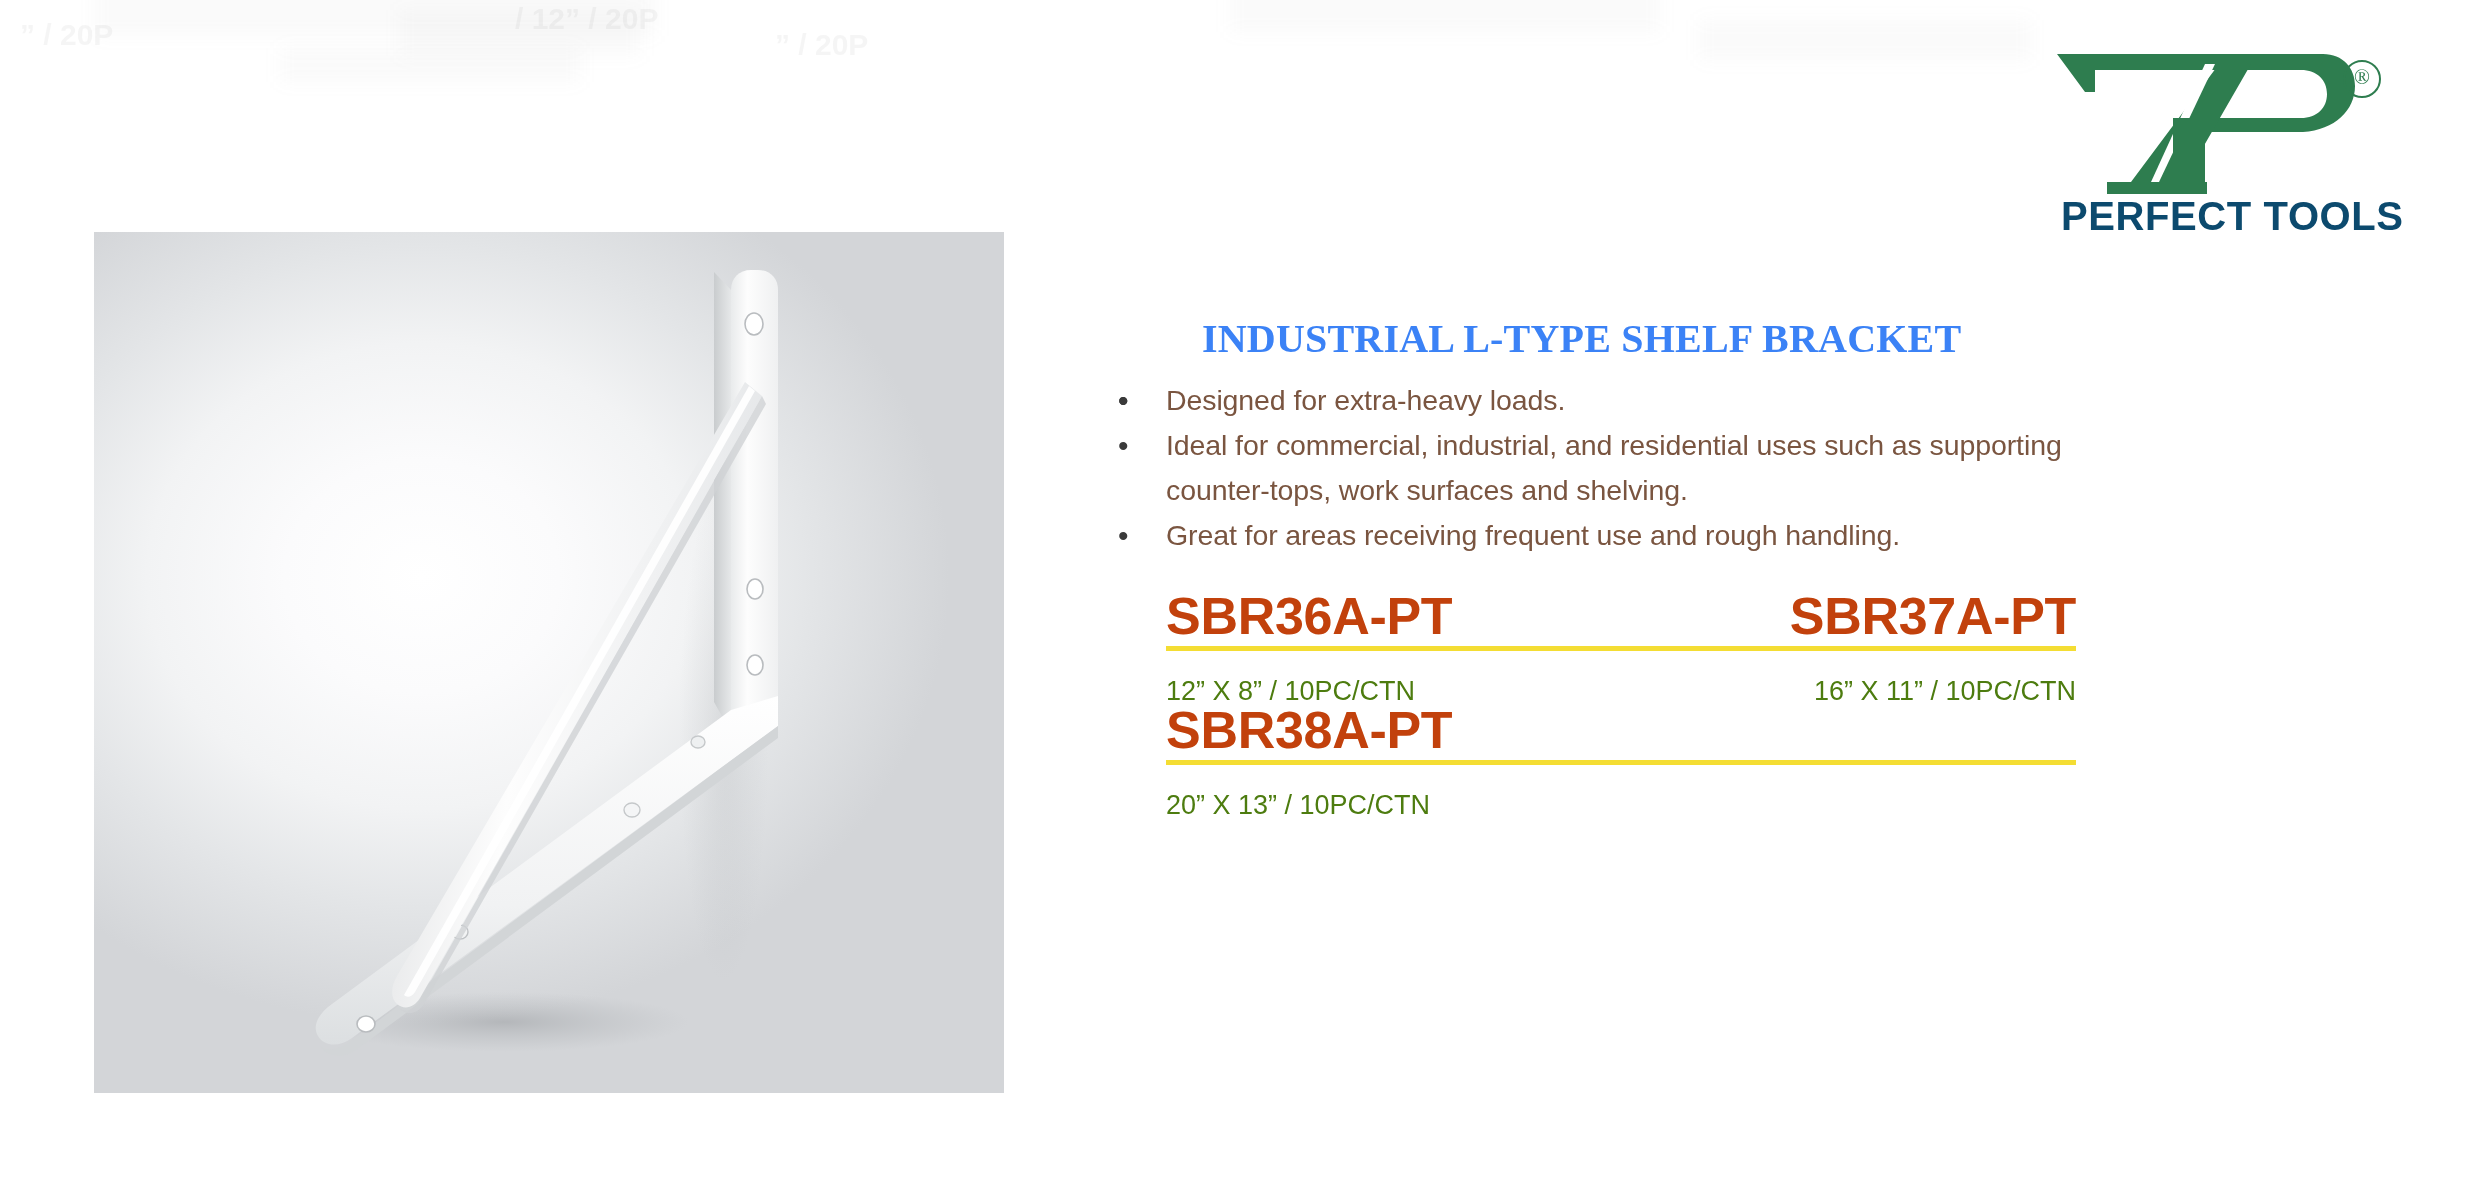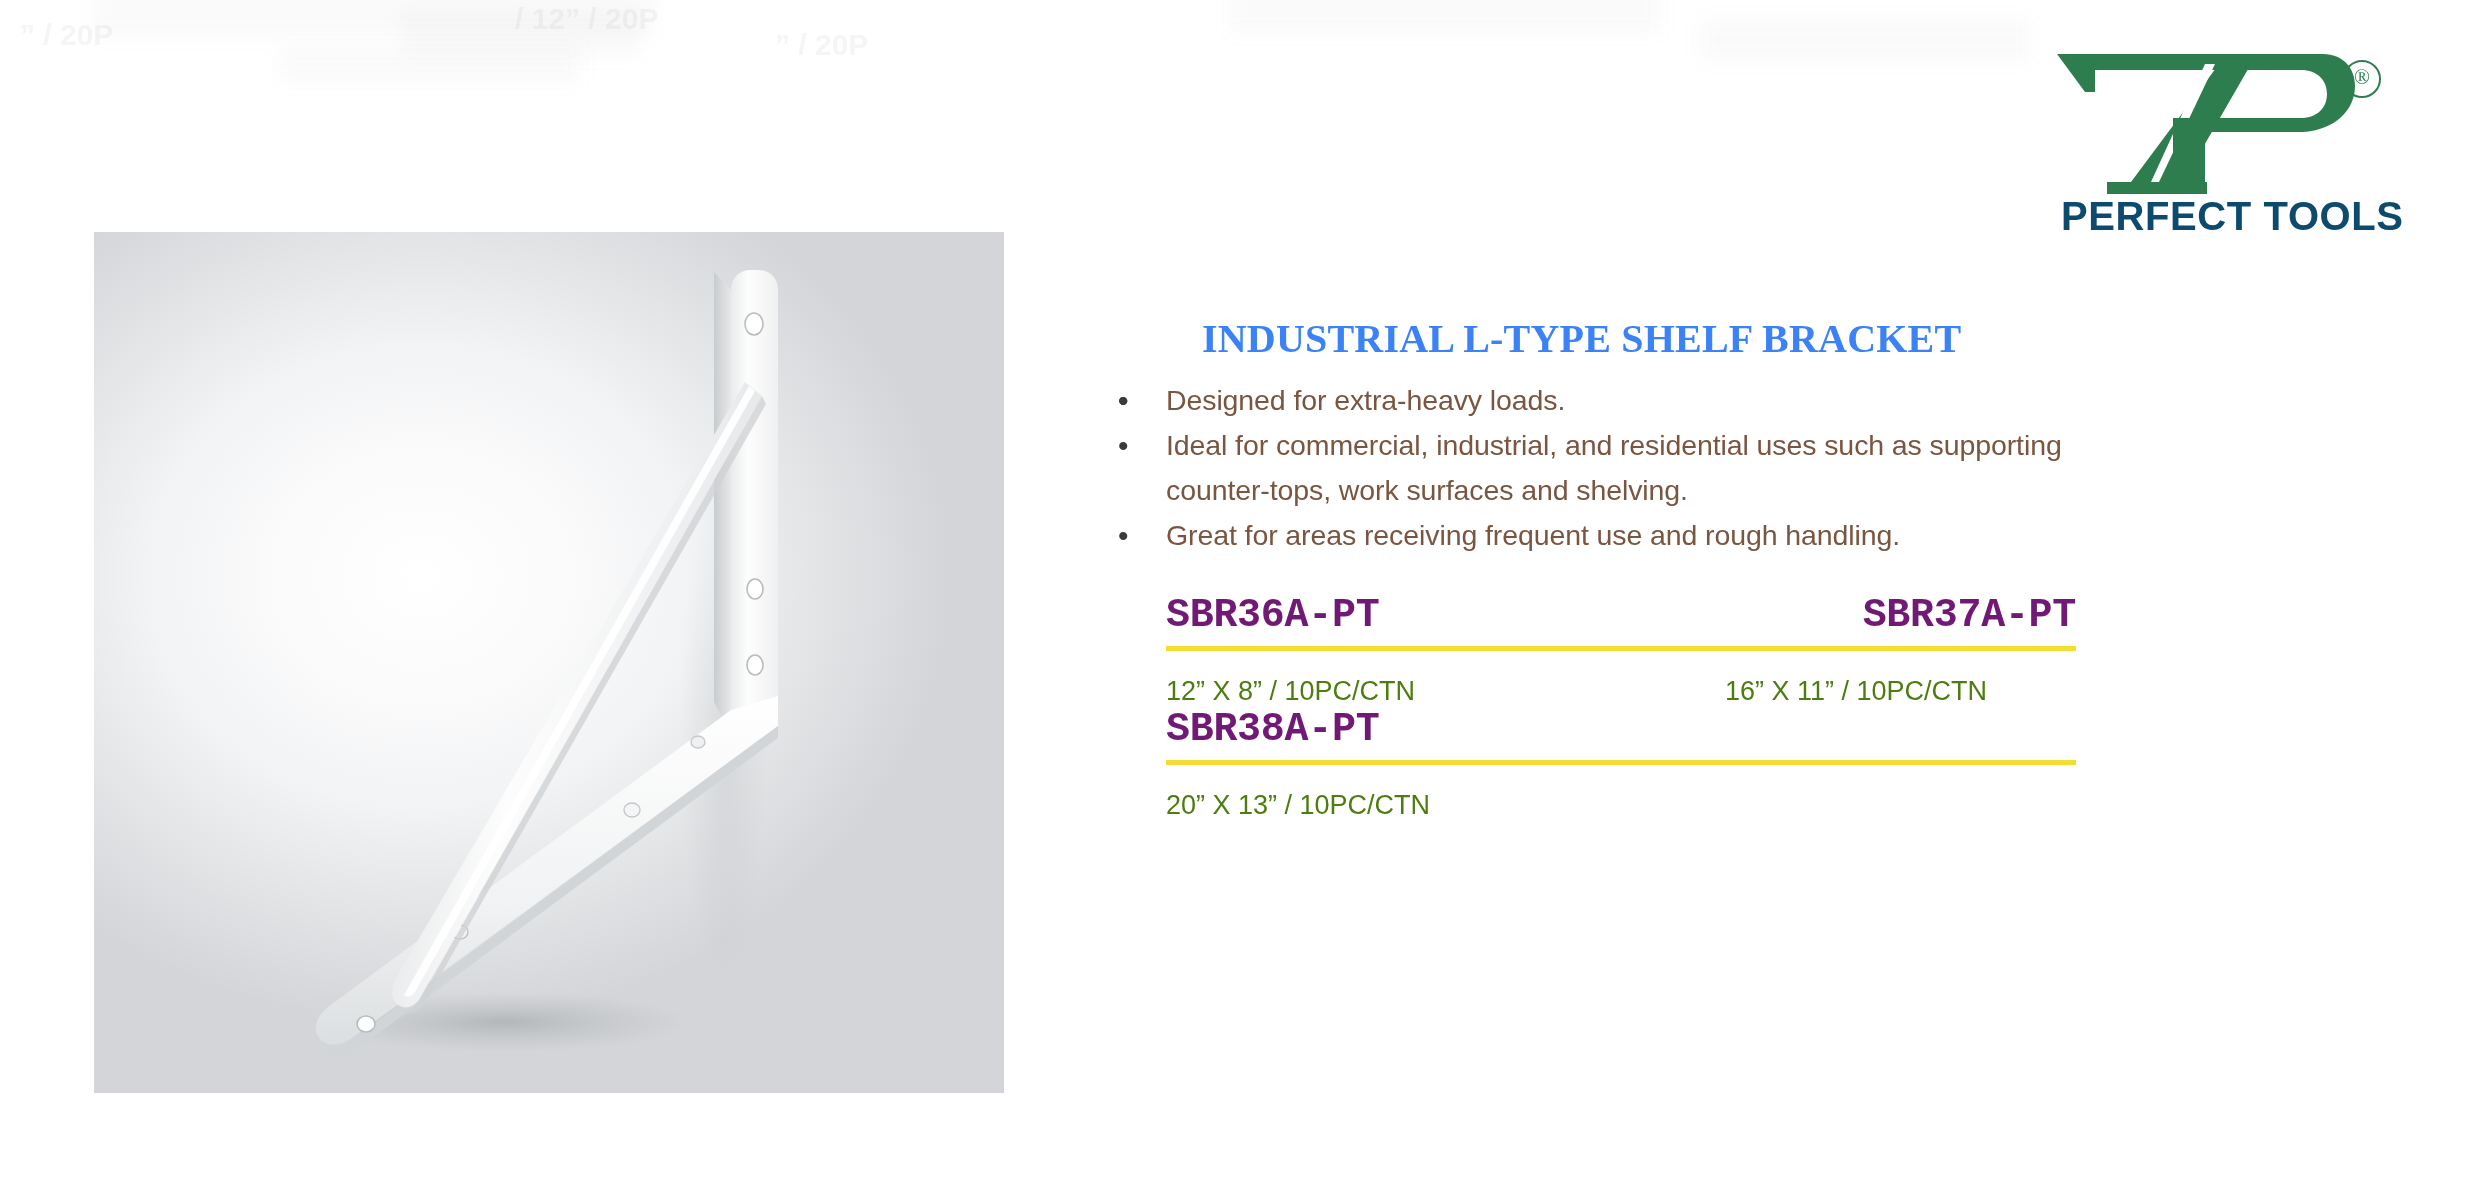--- a/index.html
+++ b/index.html
@@ -160,39 +160,39 @@
   }
   .sku-cell {
     position: absolute;
     top: 0;
     width: 440px;
   }
   .sku-cell.col-left  { left: 0px; }
   .sku-cell.col-right { left: 470px; }
 
   .sku-code {
-    color: #701a75;
-    font-family: Liberation Mono, monospace;
+    color: #c2410c;
+    font-family: Liberation Sans, sans-serif;
     font-weight: 700;
-    font-size: 40px;
+    font-size: 52px;
     letter-spacing: -0.3px;
     line-height: 48px;
     white-space: nowrap;
   }
   .sku-cell.col-right .sku-code { text-align: right; }
 
   .sku-dims {
     margin-top: 14px;
     color: #4d7c0f;
     font-family: "Liberation Sans", sans-serif;
     font-size: 27px;
     line-height: 34px;
     white-space: nowrap;
   }
-  .sku-cell.col-right .sku-dims { text-align: center; }
+  .sku-cell.col-right .sku-dims { text-align: right; }
 
   .sku-rule {
     position: absolute;
     left: 0;
     top: 54px;
     width: 910px;
     height: 5px;
     background: #f4dd33;
   }
 </style>

